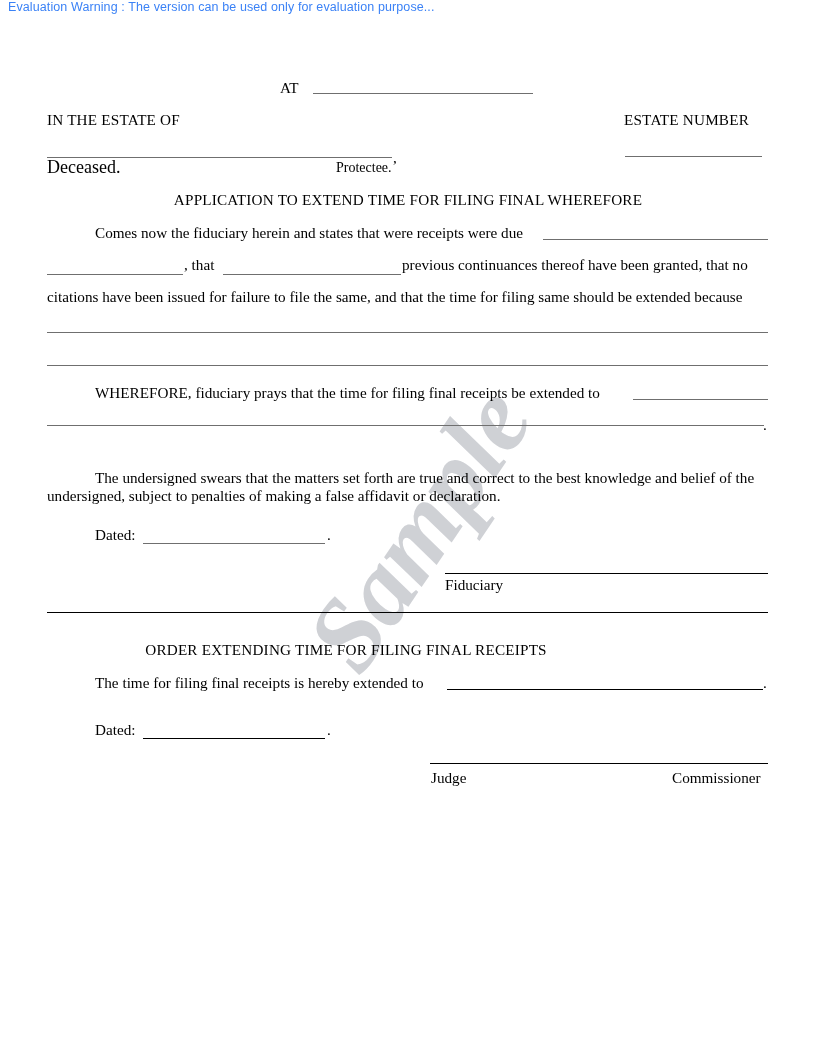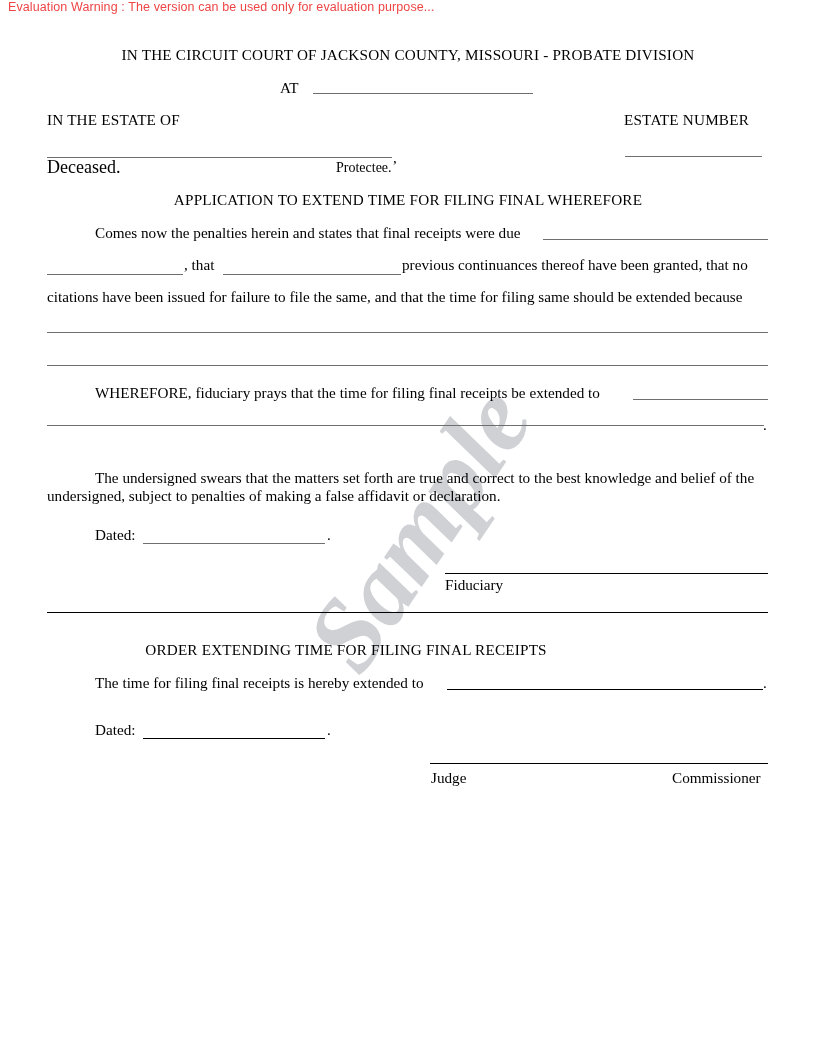--- a/index.html
+++ b/index.html
@@ -20,21 +20,21 @@
     overflow: hidden;
   }
 
   
   .eval-warning {
     position: absolute;
     left: 8px;
     top: 0px;
     font-family: "Liberation Sans", "DejaVu Sans", sans-serif;
     font-size: 12.5px;
-    color: #ef4444;
+    color: #3b82f6;
     white-space: nowrap;
     letter-spacing: 0.1px;
   }
 
   
   .watermark {
     position: absolute;
     left: 268px;
     top: 404px;
     width: 300px;
@@ -82,40 +82,39 @@
 <body>
 
 <div id="page">
 
   <div class="eval-warning">Evaluation Warning : The version can be used only for evaluation purpose...</div>
 
   <div class="watermark">
     <span>Sample</span>
   </div>
 
-  <div class="t caps" style="left:0; top:45px; width:816px; text-align:center;">IN THE CIRCUIT COURT OF JACKSON COUNTY, MISSOURI - PROBATE DIVISION</div>
 
   <div class="t" style="left:280px; top:78px;">AT</div>
   <div class="rule" style="left:313px; top:93px; width:220px;"></div>
 
   <div class="t caps" style="left:47px; top:110px;">IN THE ESTATE OF</div>
 
   <div class="t caps" style="left:624px; top:110px;">ESTATE NUMBER</div>
 
   <div class="rule" style="left:47px; top:157px; width:345px;"></div>
   <div class="t" style="left:393px; top:148px;">,</div>
 
   <div class="t" style="left:47px; top:158px; font-size:18px;">Deceased.</div>
   <div class="t" style="left:336px; top:158px; font-size:14px;">Protectee.</div>
 
   <div class="rule" style="left:625px; top:156px; width:137px;"></div>
 
   <div class="t caps" style="left:0; top:190px; width:816px; text-align:center;">APPLICATION TO EXTEND TIME FOR FILING FINAL WHEREFORE</div>
 
-  <div class="t" style="left:95px; top:223px;">Comes now the penalties herein and states that final receipts were due</div>
+  <div class="t" style="left:95px; top:223px;">Comes now the fiduciary herein and states that were receipts were due</div>
   <div class="rule" style="left:543px; top:239px; width:225px;"></div>
 
   <div class="rule" style="left:47px; top:274px; width:136px;"></div>
   <div class="t" style="left:184px; top:255px;">, that</div>
   <div class="rule" style="left:223px; top:274px; width:178px;"></div>
   <div class="t" style="left:402px; top:255px;">previous continuances thereof have been granted, that no</div>
 
   <div class="t" style="left:47px; top:287px;">citations have been issued for failure to file the same, and that the time for filing same should be extended because</div>
 
   <div class="rule" style="left:47px; top:332px; width:721px;"></div>

